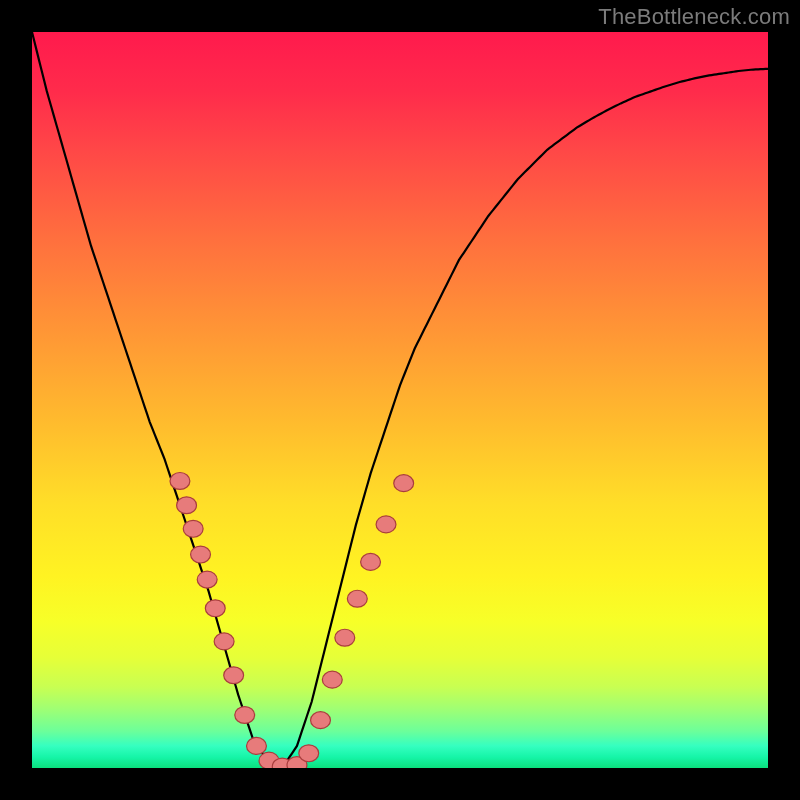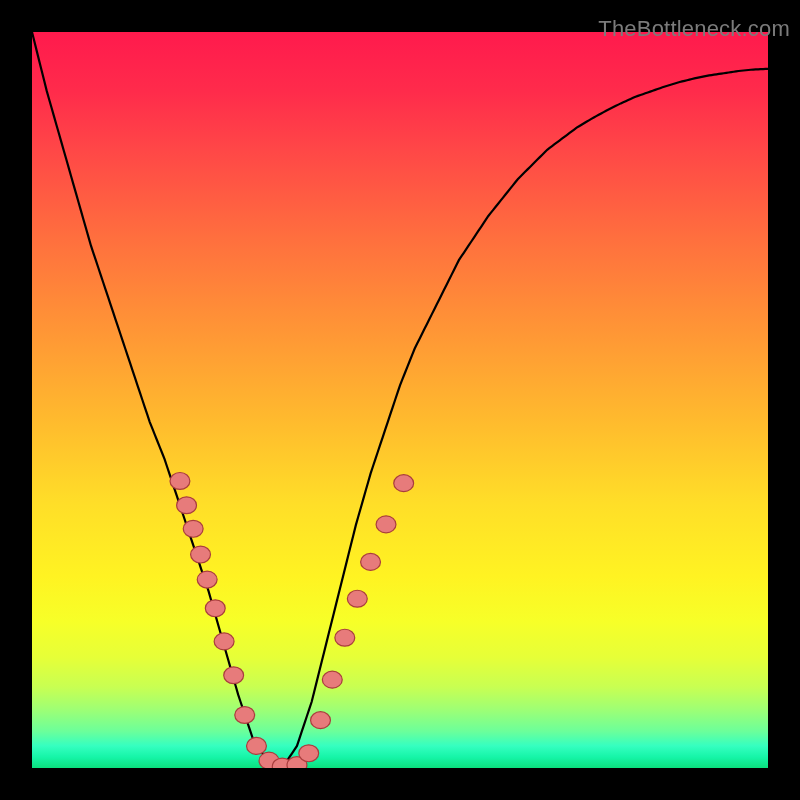--- a/index.html
+++ b/index.html
@@ -45,21 +45,21 @@
   }
   .chart-svg {
     position: absolute;
     left: 0;
     top: 0;
     width: 736px;
     height: 736px;
   }
   .watermark {
     position: absolute;
-    top: 16px;
+    top: 4px;
     right: 10px;
     color: #7b7b7b;
     font-size: 22px;
     letter-spacing: 0.2px;
     font-weight: 400;
     user-select: none;
   }
 </style>
 </head>
 <body>

